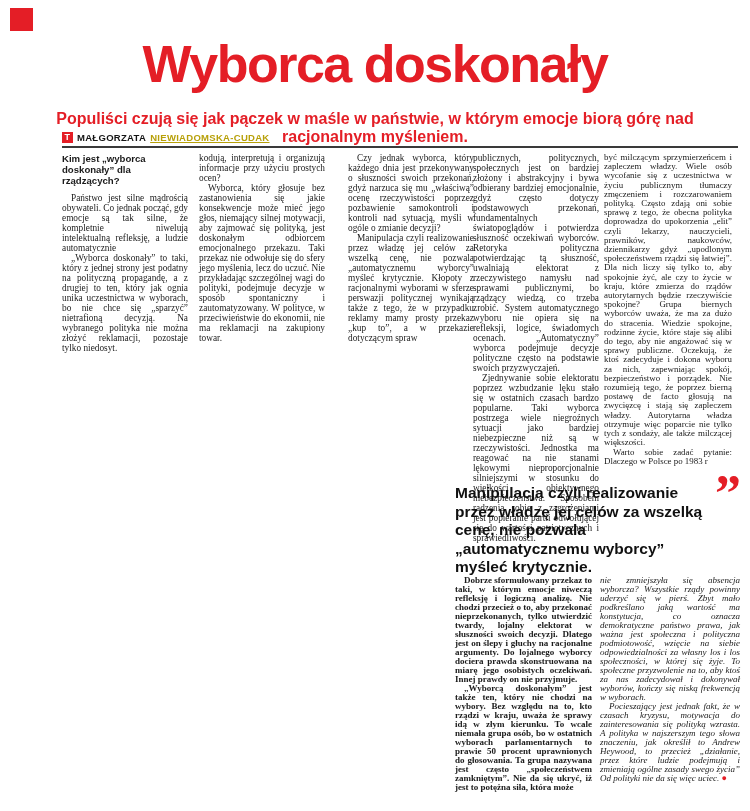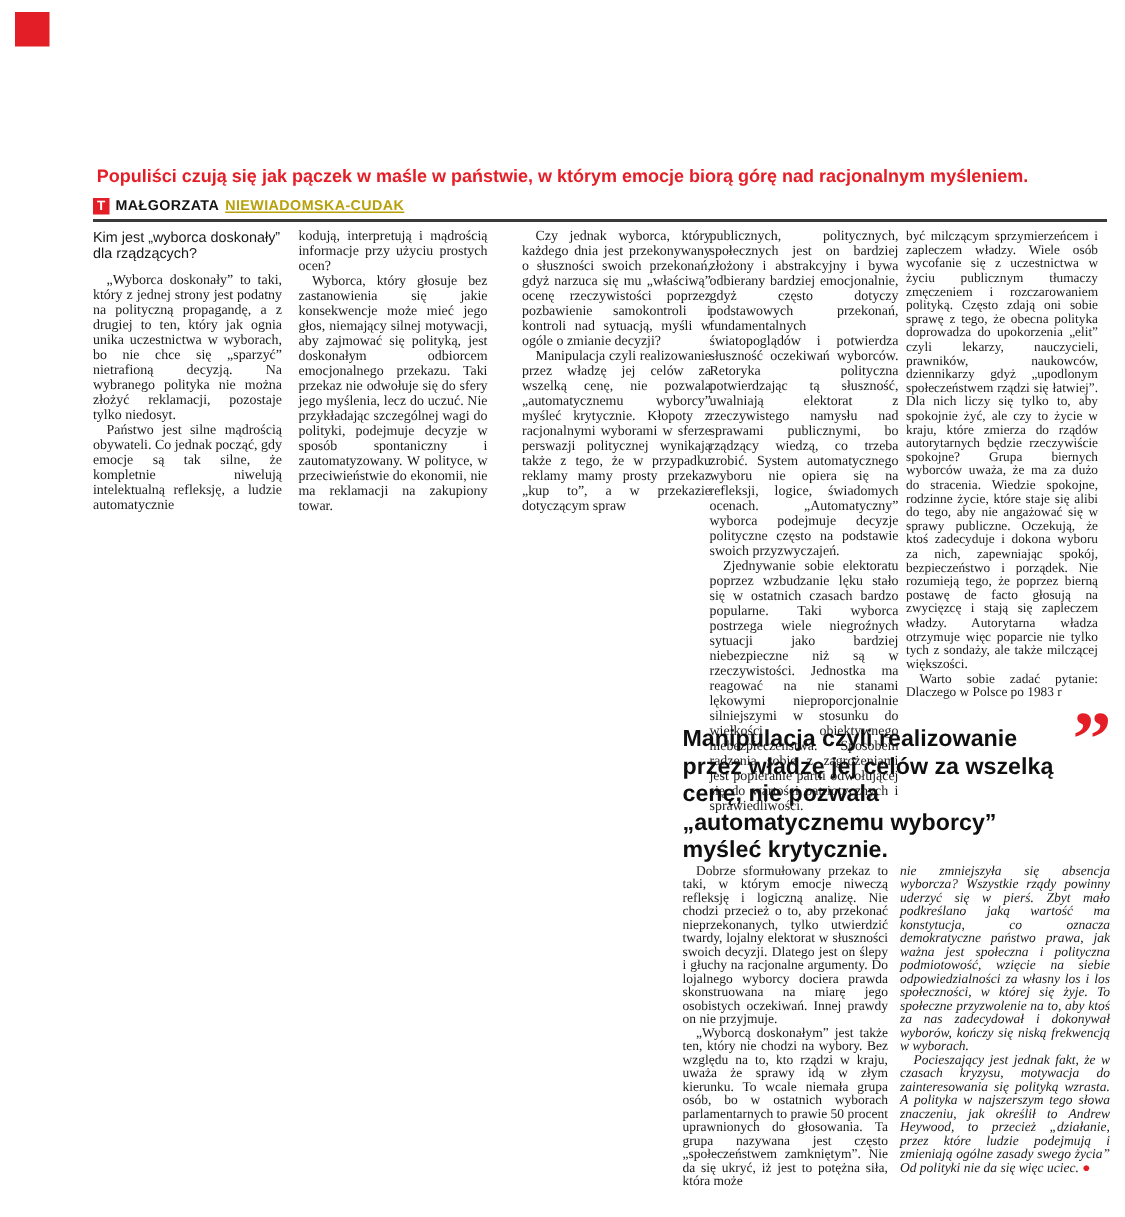--- a/index.html
+++ b/index.html
@@ -17,21 +17,21 @@
     position:absolute; left:0; right:0; top:34px; margin:0;
     text-align:center;
     font-family:"Liberation Sans", sans-serif;
     font-weight:bold; font-size:52px; letter-spacing:-1.5px;
     color:var(--accent_red,#e41e26);
   }
   .subtitle {
     position:absolute; left:35px; right:35px; top:110px; margin:0;
     text-align:center;
     font-family:"Liberation Sans", sans-serif;
-    font-weight:bold; font-size:12px;
+    font-weight:bold; font-size:16px;
     color:var(--accent_red,#e41e26);
   }
   .byline {
     position:absolute; left:62px; top:132px; width:676px;
     display:flex; align-items:center; gap:4px;
     padding-bottom:3px;
     border-bottom:2.5px solid var(--rule_dark,#3a3a3a);
     font-family:"Liberation Sans", sans-serif;
     font-weight:bold; font-size:9.5px; letter-spacing:0.3px;
   }
@@ -50,21 +50,21 @@
   }
   .col p { margin:0; }
   p.ind { text-indent:9px; }
   .col-1 { left:62px; }
   .col-2 { left:199px; }
   .col-3 { left:348px; }
   .col-4 { left:473px; }
   .col-5 { left:604px; width:128px; font-size:8.9px; line-height:9.2px; }
   .question {
     font-family:"Liberation Sans", sans-serif;
-    font-weight:normal; font-size:9.6px; line-height:11px;
+    font-weight:bold; font-size:9.6px; line-height:11px;
     margin:0 0 7px 0; text-align:left;
   }
 
   .pullquote { position:absolute; left:455px; top:484px; width:292px; }
   .qtext {
     margin:0; width:255px; text-align:left;
     font-family:"Liberation Sans", sans-serif;
     font-weight:bold; font-size:15.5px; line-height:18.5px;
     color:#101010;
   }
@@ -73,51 +73,52 @@
     font-family:"Liberation Serif", serif; font-weight:bold;
     font-size:52px; line-height:1;
     color:var(--accent_red,#e41e26);
   }
 
   .bcol {
     position:absolute; top:576px;
     text-align:justify; font-size:9px; line-height:9px;
   }
   .bcol p { margin:0; }
-  .bcol-left  { left:455px; width:137px; }
+  .bcol-left  { left:455px; width:137px;font-weight:bold; }
   .bcol-right { left:600px; width:140px;font-style:italic; }
   .end-dot {
     color:var(--accent_red,#e41e26);
     font-size:9px;
   }
 </style>
 </head>
 <body>
 
 <div class="page">
 
   <div class="corner-mark"></div>
 
+  <h1 class="title">Wyborca doskonały</h1>
 
   <p class="subtitle">Populiści czują się jak pączek w maśle w państwie, w którym emocje biorą górę nad racjonalnym myśleniem.</p>
 
   <div class="byline">
     <span class="byline-logo">T</span>
     <span class="byline-first">MAŁGORZATA</span>
     <span class="byline-last">NIEWIADOMSKA-CUDAK</span>
   </div>
 
   <div class="col col-1">
     <h2 class="question">Kim jest „wyborca doskonały” dla rządzących?</h2>
+    <p class="ind">Państwo jest silne mądrością obywateli. Co jednak począć, gdy emocje są tak silne, że kompletnie niwelują intelektualną refleksję, a ludzie automatycznie</p>
     <p class="ind">„Wyborca doskonały” to taki, który z jednej strony jest podatny na polityczną propagandę, a z drugiej to ten, który jak ognia unika uczestnictwa w wyborach, bo nie chce się „sparzyć” nietrafioną decyzją. Na wybranego polityka nie można złożyć reklamacji, pozostaje tylko niedosyt.</p>
-    <p class="ind">Państwo jest silne mądrością obywateli. Co jednak począć, gdy emocje są tak silne, że kompletnie niwelują intelektualną refleksję, a ludzie automatycznie</p>
   </div>
 
   <div class="col col-2">
-    <p>kodują, interpretują i mądrością informacje przy użyciu prostych ocen?</p>
+    <p>kodują, interpretują i organizują informacje przy użyciu prostych ocen?</p>
     <p class="ind">Wyborca, który głosuje bez zastanowienia się jakie konsekwencje może mieć jego głos, niemający silnej motywacji, aby zajmować się polityką, jest doskonałym odbiorcem emocjonalnego przekazu. Taki przekaz nie odwołuje się do sfery jego myślenia, lecz do uczuć. Nie przykładając szczególnej wagi do polityki, podejmuje decyzje w sposób spontaniczny i zautomatyzowany. W polityce, w przeciwieństwie do ekonomii, nie ma reklamacji na zakupiony towar.</p>
   </div>
 
   <div class="col col-3">
     <p class="ind">Czy jednak wyborca, który każdego dnia jest przekonywany o słuszności swoich przekonań, gdyż narzuca się mu „właściwą” ocenę rzeczywistości poprzez pozbawienie samokontroli i kontroli nad sytuacją, myśli w ogóle o zmianie decyzji?</p>
     <p class="ind">Manipulacja czyli realizowanie przez władzę jej celów za wszelką cenę, nie pozwala „automatycznemu wyborcy” myśleć krytycznie. Kłopoty z racjonalnymi wyborami w sferze perswazji politycznej wynikają także z tego, że w przypadku reklamy mamy prosty przekaz „kup to”, a w przekazie dotyczącym spraw</p>
   </div>
 
   <div class="col col-4">
     <p>publicznych, politycznych, społecznych jest on bardziej złożony i abstrakcyjny i bywa odbierany bardziej emocjonalnie, gdyż często dotyczy podstawowych przekonań, fundamentalnych światopoglądów i potwierdza słuszność oczekiwań wyborców. Retoryka polityczna potwierdzając tą słuszność, uwalniają elektorat z rzeczywistego namysłu nad sprawami publicznymi, bo rządzący wiedzą, co trzeba zrobić. System automatycznego wyboru nie opiera się na refleksji, logice, świadomych ocenach. „Automatyczny” wyborca podejmuje decyzje polityczne często na podstawie swoich przyzwyczajeń.</p>

